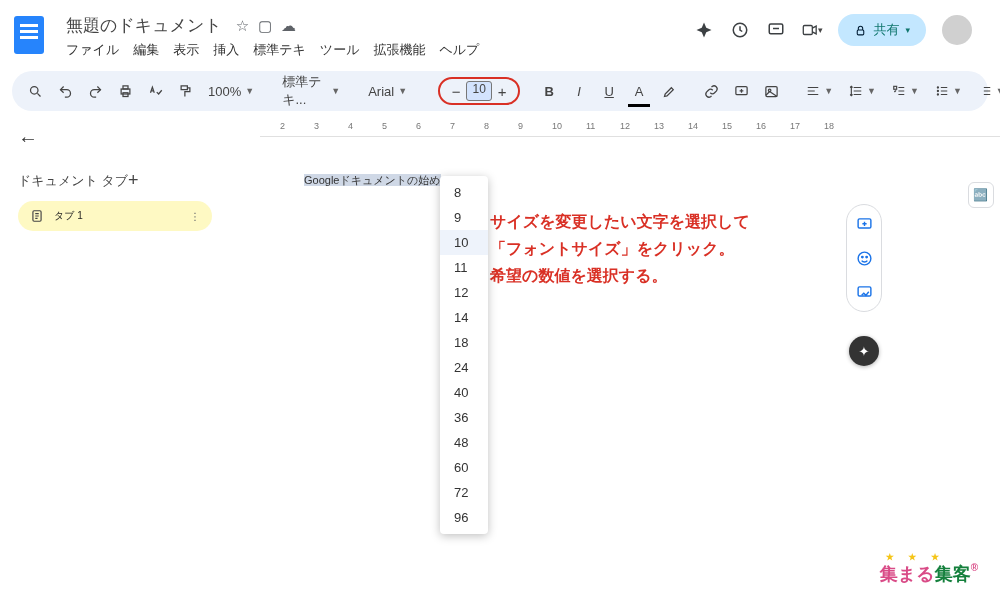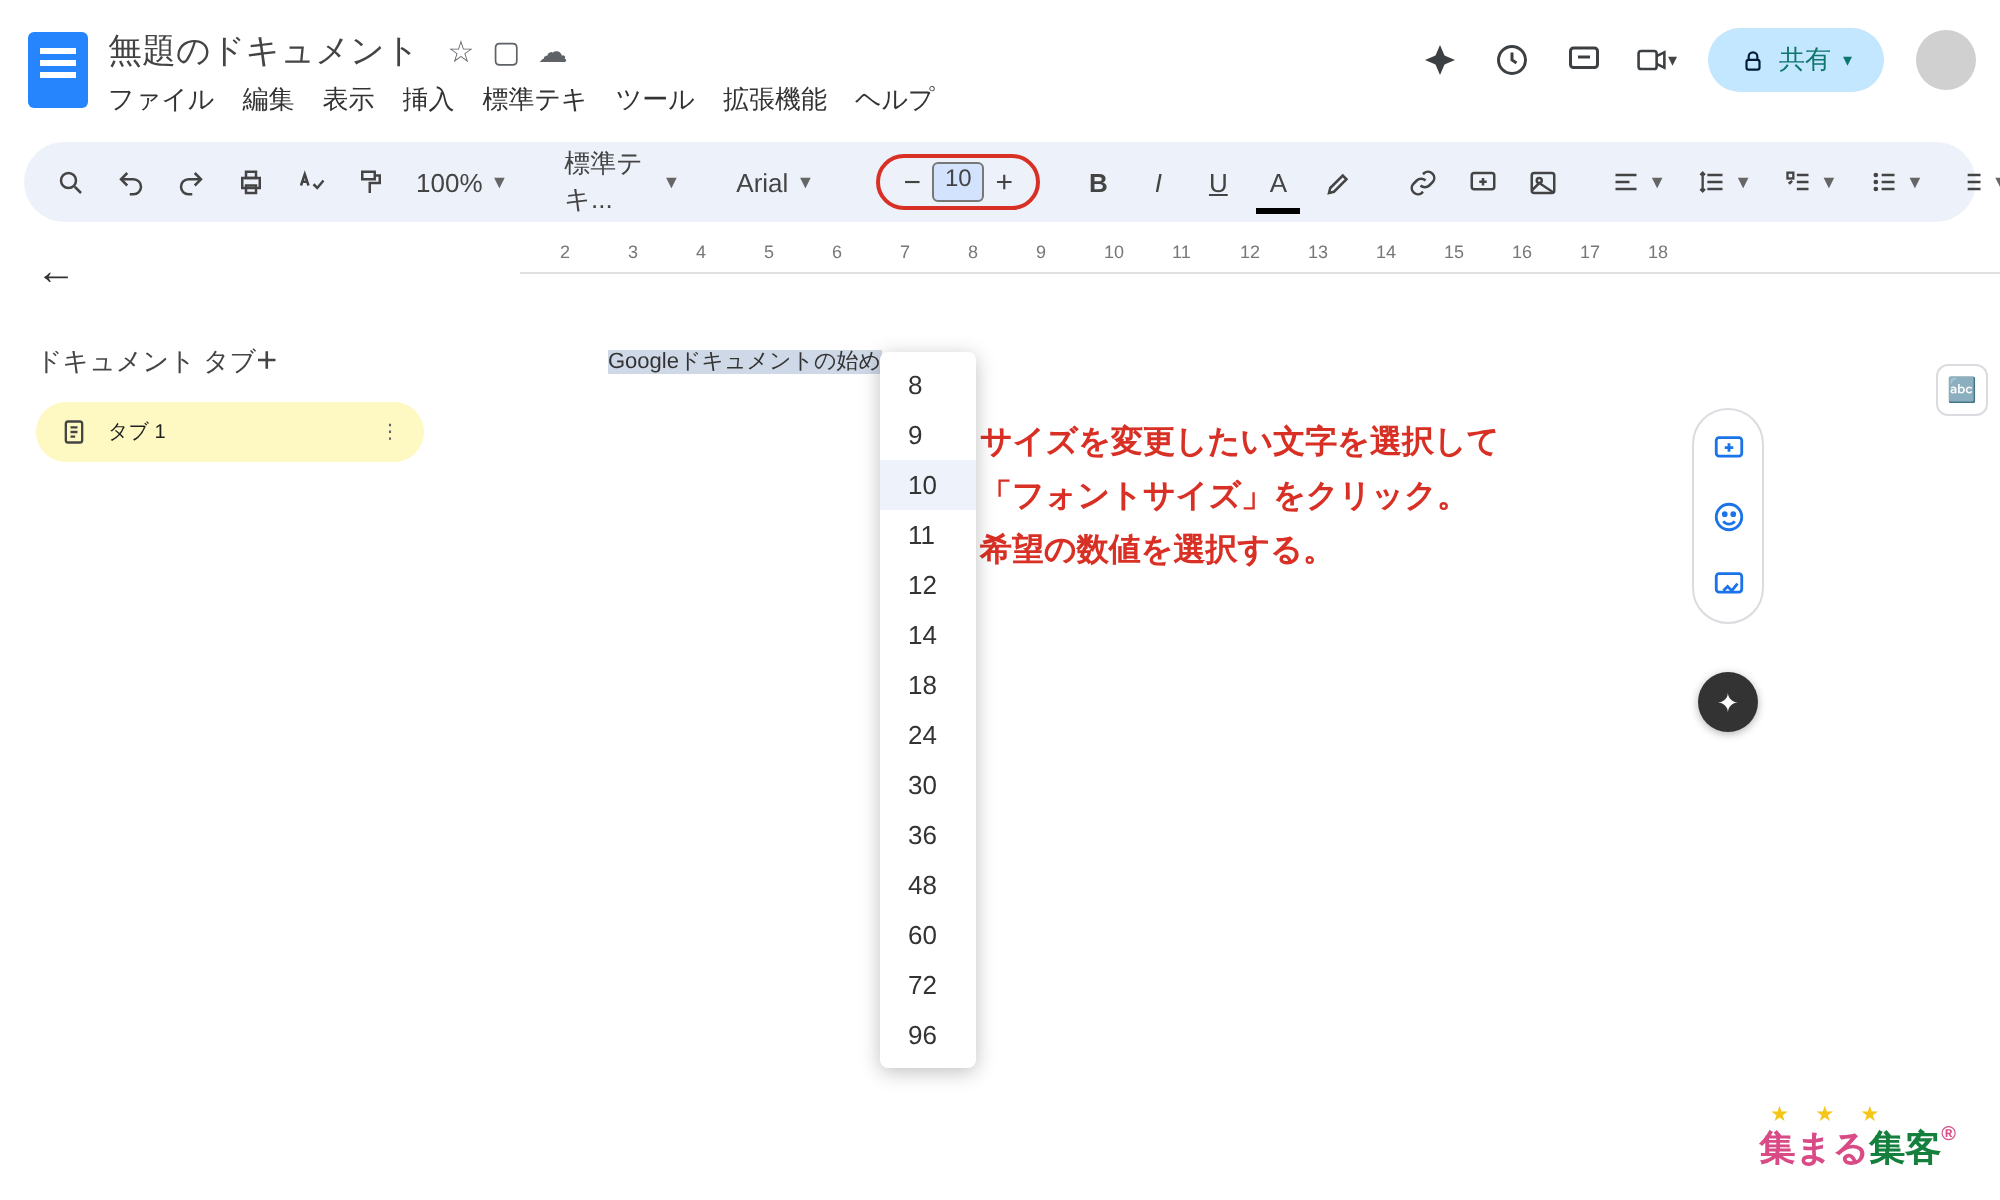--- a/index.html
+++ b/index.html
@@ -1,18 +1,18 @@
 <!DOCTYPE html>
 <html><head>
 <meta charset="utf-8">
 <style>
   * { box-sizing: border-box; margin: 0; padding: 0; font-family: Arial, "Hiragino Sans", sans-serif; }
   body { background: #fff; width: 1000px; height: 600px; overflow: hidden; position: relative; }
 
-  .header { display:flex; align-items:flex-start; padding:14px 12px 4px 14px; gap:10px; }
+  .header { display:flex; align-items:flex-start; padding:14px 28px 4px 14px; gap:22px; }
   .doc-icon { width:30px; height:38px; background:#2684fc; border-radius:3px; position:relative; margin-top:2px;}
   .doc-icon::before { content:""; position:absolute; left:6px; right:6px; top:8px; height:3px; background:#fff; box-shadow:0 6px 0 #fff, 0 12px 0 #fff; }
   .title-block { flex:1; }
   .title-row { display:flex; align-items:center; gap:10px; color:#444; font-size:17px; }
   .title-row .icons span { color:#5f6368; font-size:15px; margin-left:4px; cursor:pointer;}
   .menu-row { display:flex; gap:14px; font-size:13px; color:#333; margin-top:4px;}
   .menu-row span { cursor:pointer; }
   .header-right { display:flex; align-items:center; gap:16px; color:#444;}
   .hr-icon { width:20px; height:20px; display:flex; align-items:center; justify-content:center; cursor:pointer; color:#444;}
   .share-btn { background:#c3e7ff; border-radius:18px; padding:7px 16px; display:flex; align-items:center; gap:6px; font-size:13px; color:#0f766e; cursor:pointer;}
@@ -314,21 +314,21 @@
 
 <div class="fs-dropdown" id="fs-dd">
     <div>8</div>
     <div>9</div>
     <div class="sel">10</div>
     <div>11</div>
     <div>12</div>
     <div>14</div>
     <div>18</div>
     <div>24</div>
-    <div>30</div>
+    <div>40</div>
     <div>36</div>
     <div>48</div>
     <div>60</div>
     <div>72</div>
     <div>96</div>
   </div>
 
 <div class="annotation">
   <div>サイズを変更したい文字を選択して</div>
   <div>「フォントサイズ」をクリック。</div>

